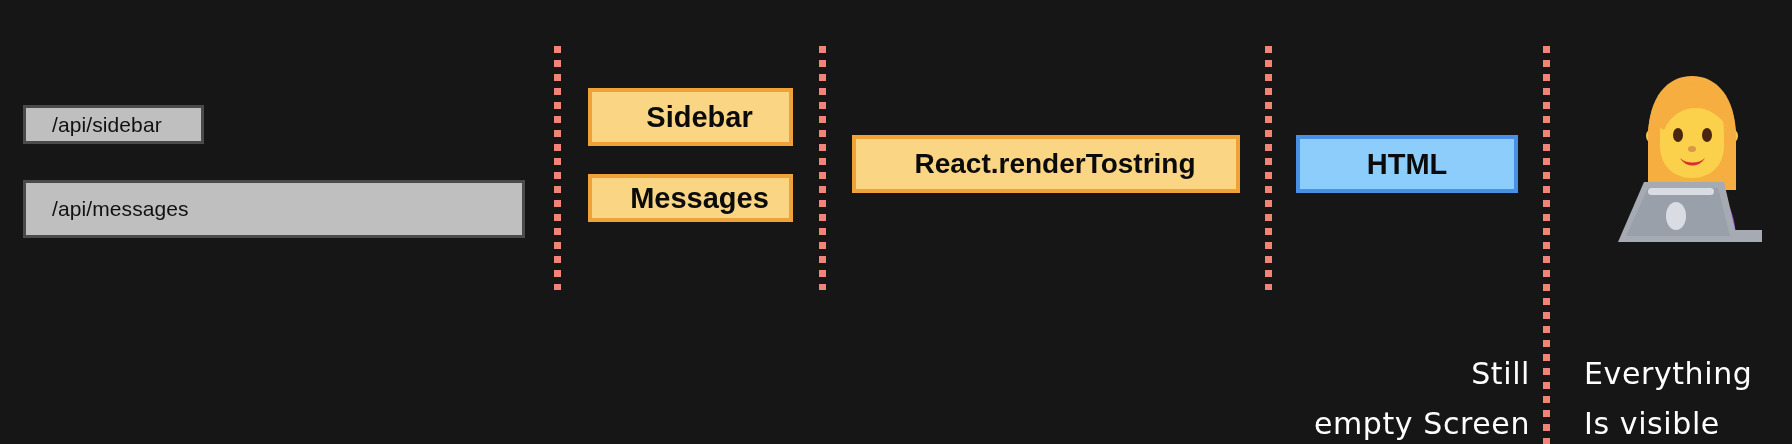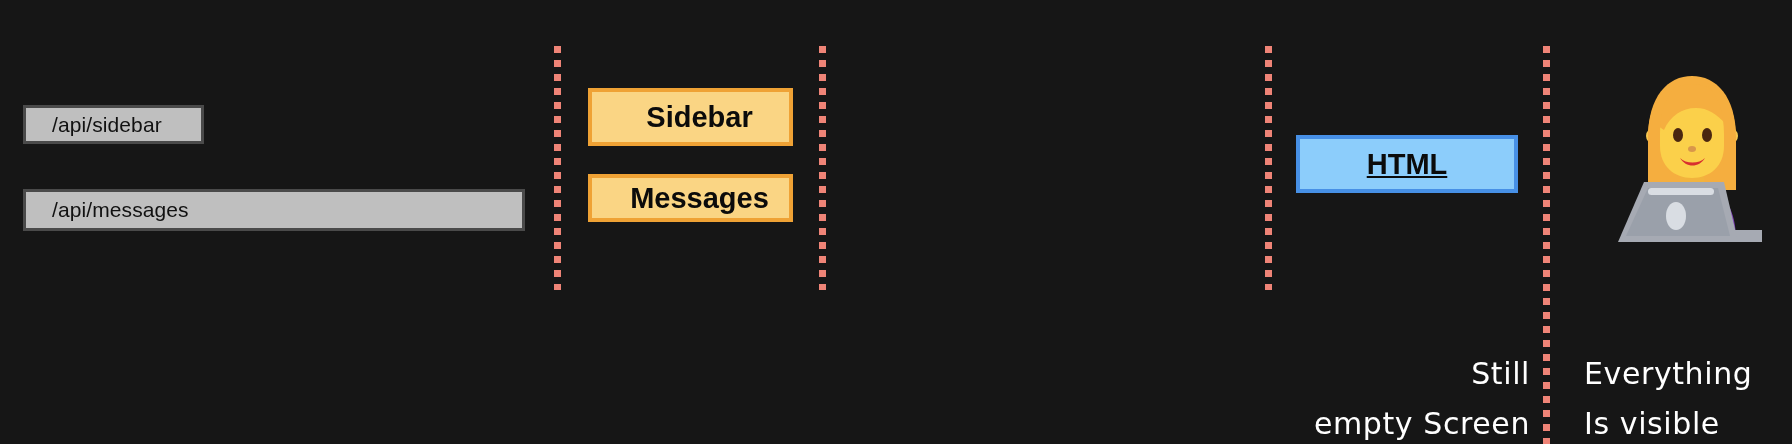--- a/index.html
+++ b/index.html
@@ -61,21 +61,20 @@
     font-family: "Liberation Sans", sans-serif;
   }
   .box-orange {
     background: #fad584;
     border: 4px solid #efa235;
     padding-left: 18px;
   }
   .box-blue {
     background: #8ccdfb;
     border: 4px solid #4790e6;
-    text-decoration: underline;
   }
 
   
   .caption {
     position: absolute;
     color: #ffffff;
     font-family: "DejaVu Sans", sans-serif;
     font-size: 30px;
     line-height: 50px;
     letter-spacing: .6px;
@@ -99,32 +98,35 @@
 
   <div class="divider" style="left:554px; top:22px; height:244px;"></div>
   <div class="divider" style="left:819px; top:22px; height:244px;"></div>
   <div class="divider" style="left:1265px; top:22px; height:244px;"></div>
   <div class="divider" style="left:1543px; top:22px; height:413px;"></div>
 
   <div class="api-bar" style="left:23px; top:81px; width:181px; height:39px;">
     <span>/api/sidebar</span>
   </div>
 
-  <div class="api-bar" style="left:23px; top:165px; width:502px; height:42px;">
+  <div class="api-bar" style="left:23px; top:156px; width:502px; height:58px;">
     <span>/api/messages</span>
   </div>
 
   <div class="box box-orange" style="left:588px; top:64px; width:205px; height:58px; font-size:29px;">
     <span>Sidebar</span>
   </div>
 
   <div class="box box-orange" style="left:588px; top:150px; width:205px; height:48px; font-size:29px;">
     <span>Messages</span>
   </div>
 
+  <div class="box box-orange" style="left:852px; top:111px; width:388px; height:58px; font-size:28px;">
+    <span>React.renderTostring</span>
+  </div>
 
   <div class="box box-blue" style="left:1296px; top:111px; width:222px; height:58px; font-size:29px;">
     <span>HTML</span>
   </div>
 
   <div class="caption caption-right-align" style="left:1240px; top:325px; width:290px;">Still
 empty Screen</div>
 
   <div class="caption" style="left:1584px; top:325px; width:230px;">Everything
 Is visible</div>

